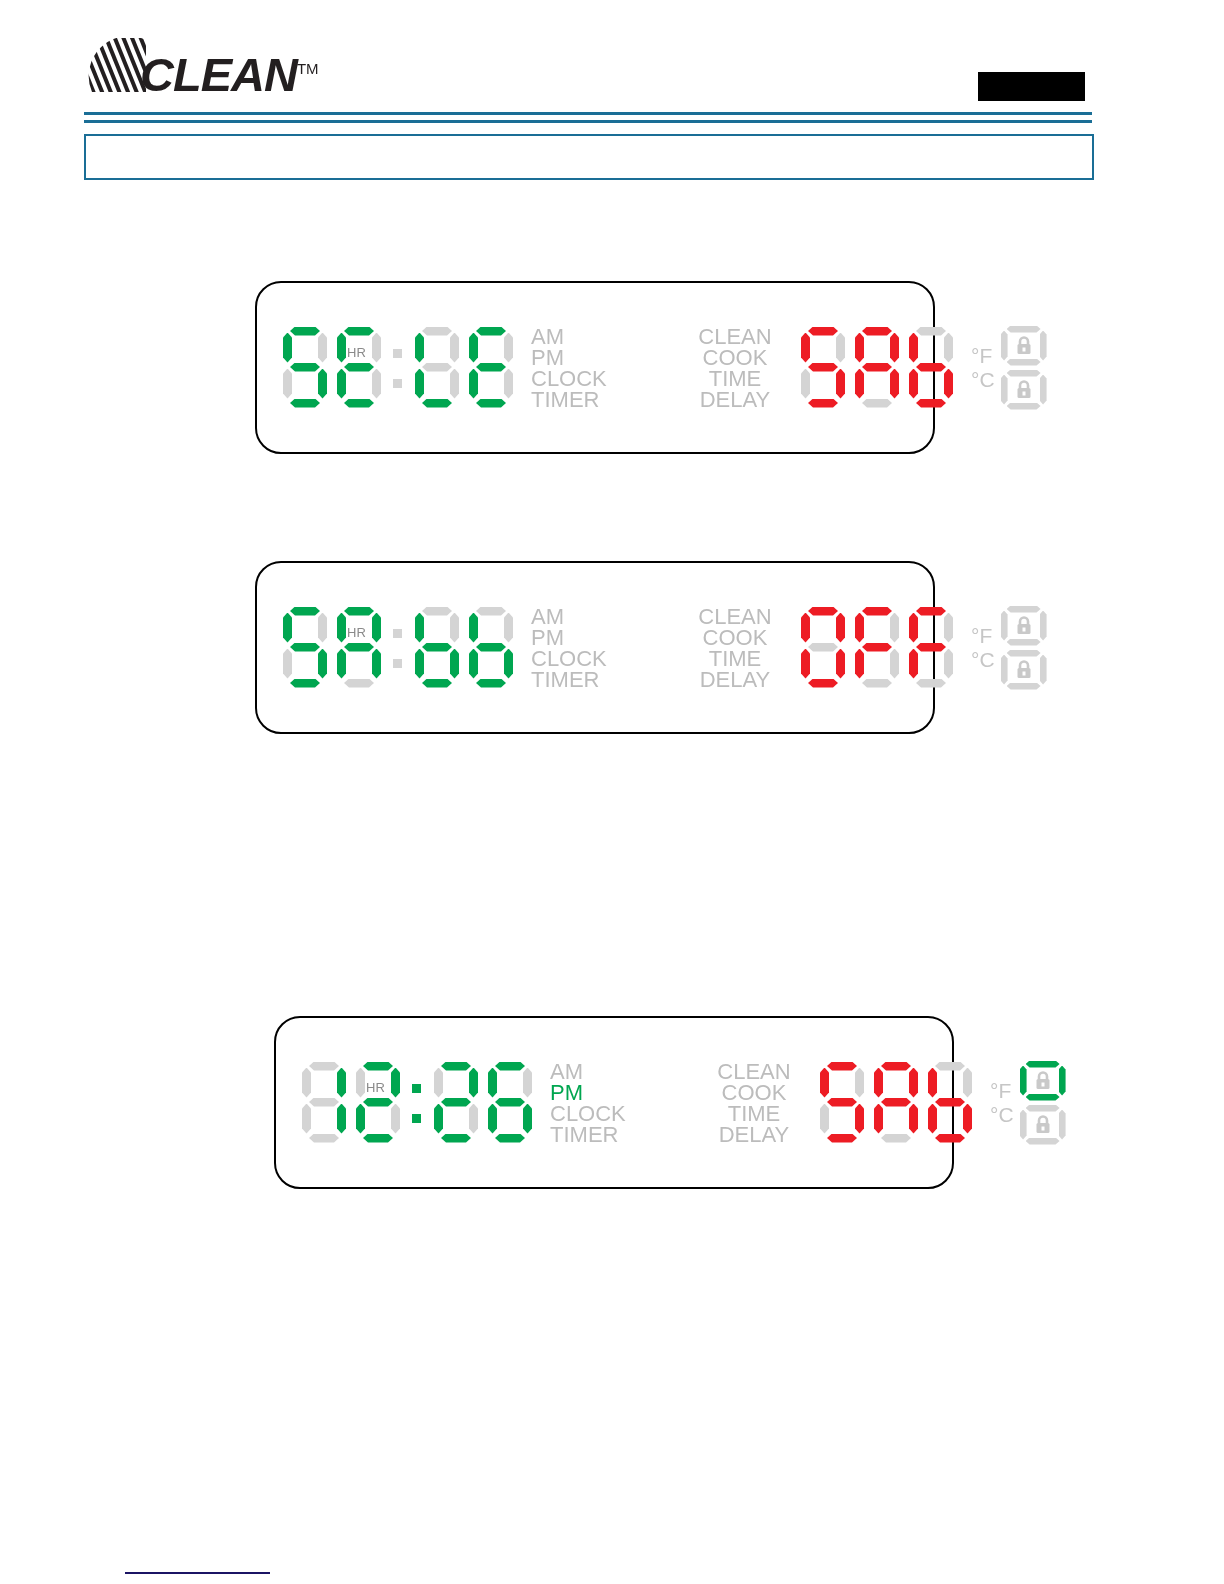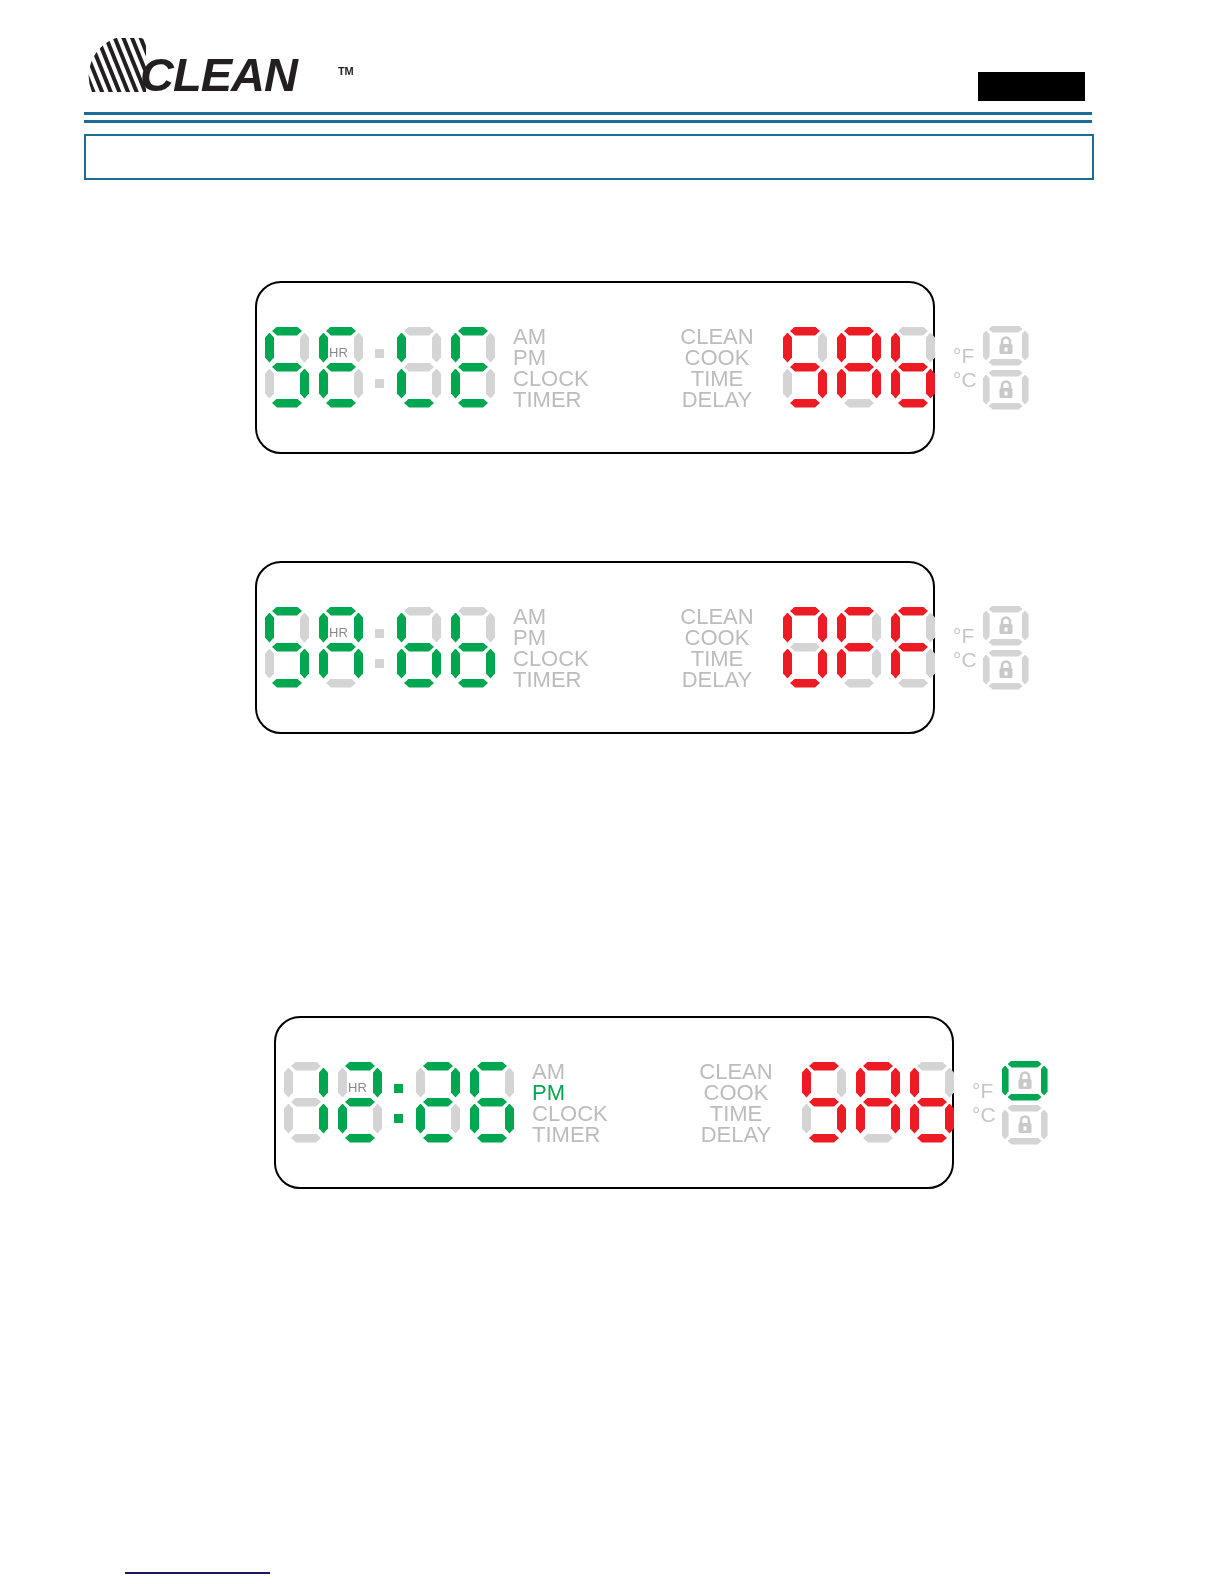--- a/index.html
+++ b/index.html
@@ -41,27 +41,26 @@
     font-style: italic;
     font-size: 47px;
     letter-spacing: -1px;
     color: #231f20;
     line-height: 0.95;
     position: relative;
     left: -12px;
     top: 2px;
   }
   .logo-tm {
-    font-size: 11px;
-    font-weight: bold;
+    font-size: 15px;
+    font-weight: normal;
     font-style: normal;
     color: #231f20;
     vertical-align: super;
     letter-spacing: 0;
-    padding-left: 41px;
   }
   .black-box {
     position: absolute;
     left: 978px; top: 72px;
     width: 107px;
     height: 29px;
     background: #000000;
   }
   .rule-a {
     position: absolute;
@@ -101,21 +100,21 @@
     position: absolute;
     left: 0; top: 0; right: 0; bottom: 0;
     display: flex;
     align-items: center;
   }
 
   .display-row {
     display: flex;
     align-items: center;
     width: 100%;
-    padding-left: 8px;
+    padding-left: 26px;
     box-sizing: border-box;
   }
 
   
   .digit {
     position: relative;
     width: 44px;
     height: 82px;
     margin-right: 10px;
     flex: none;

